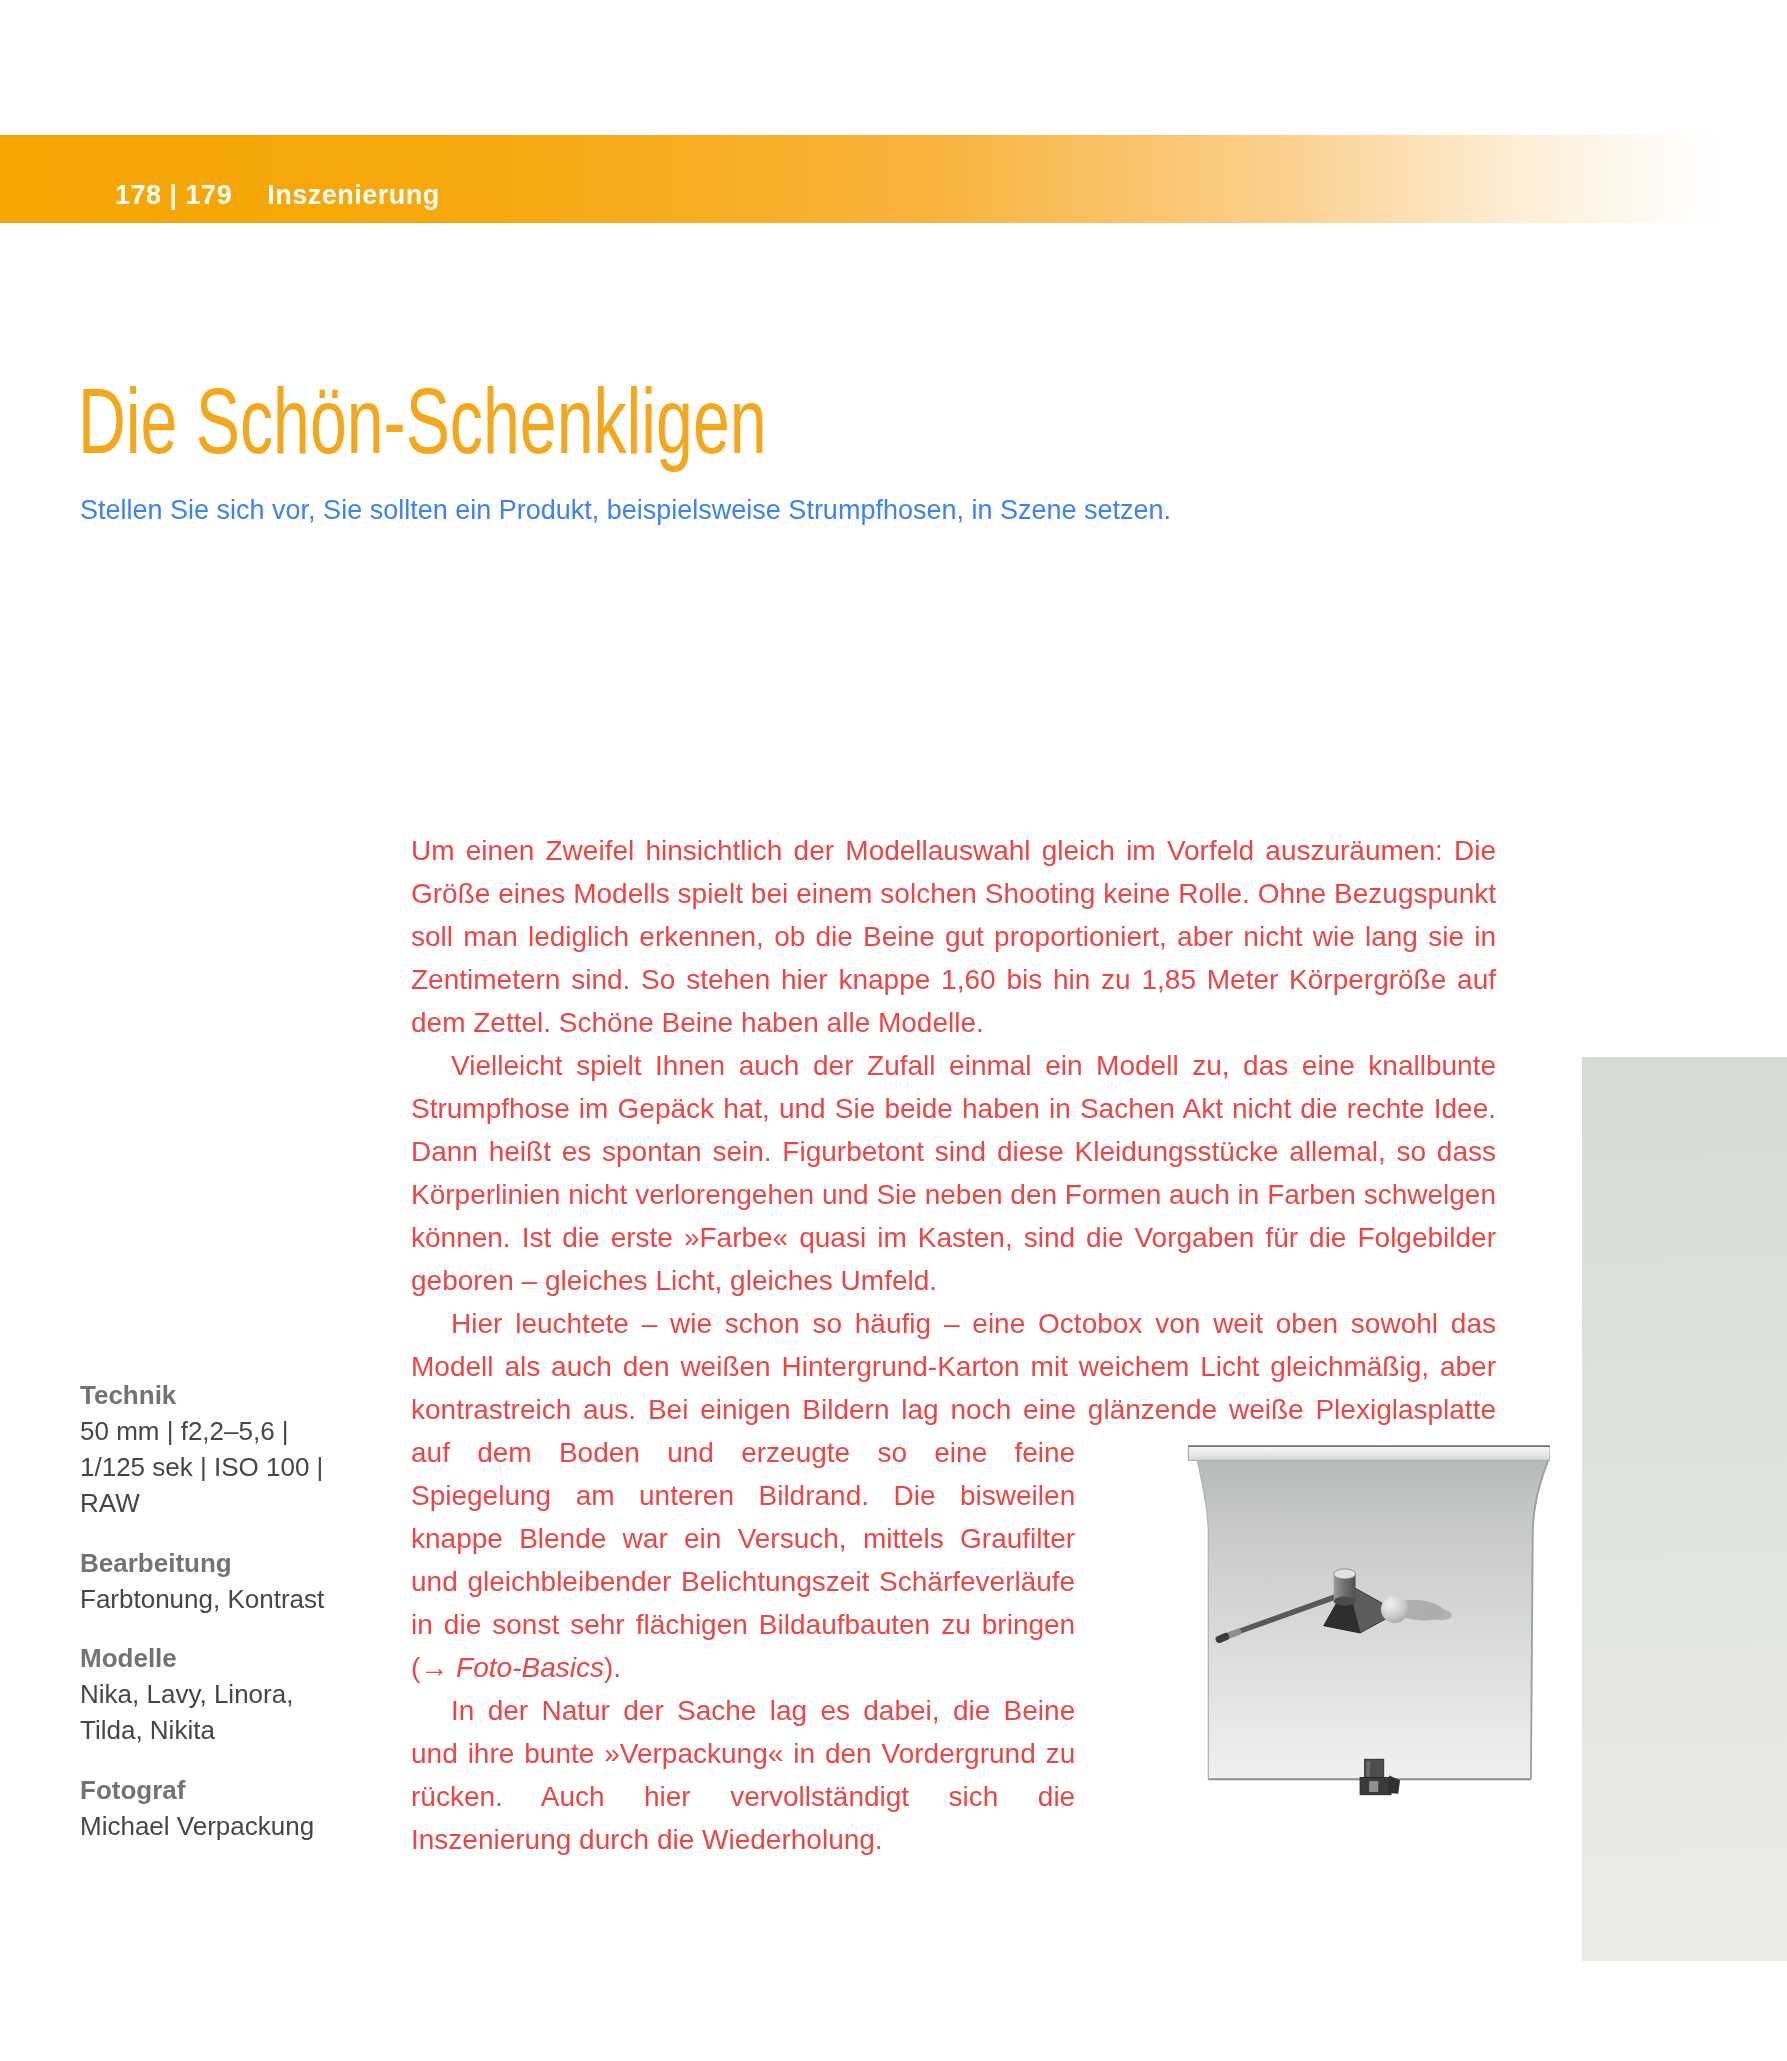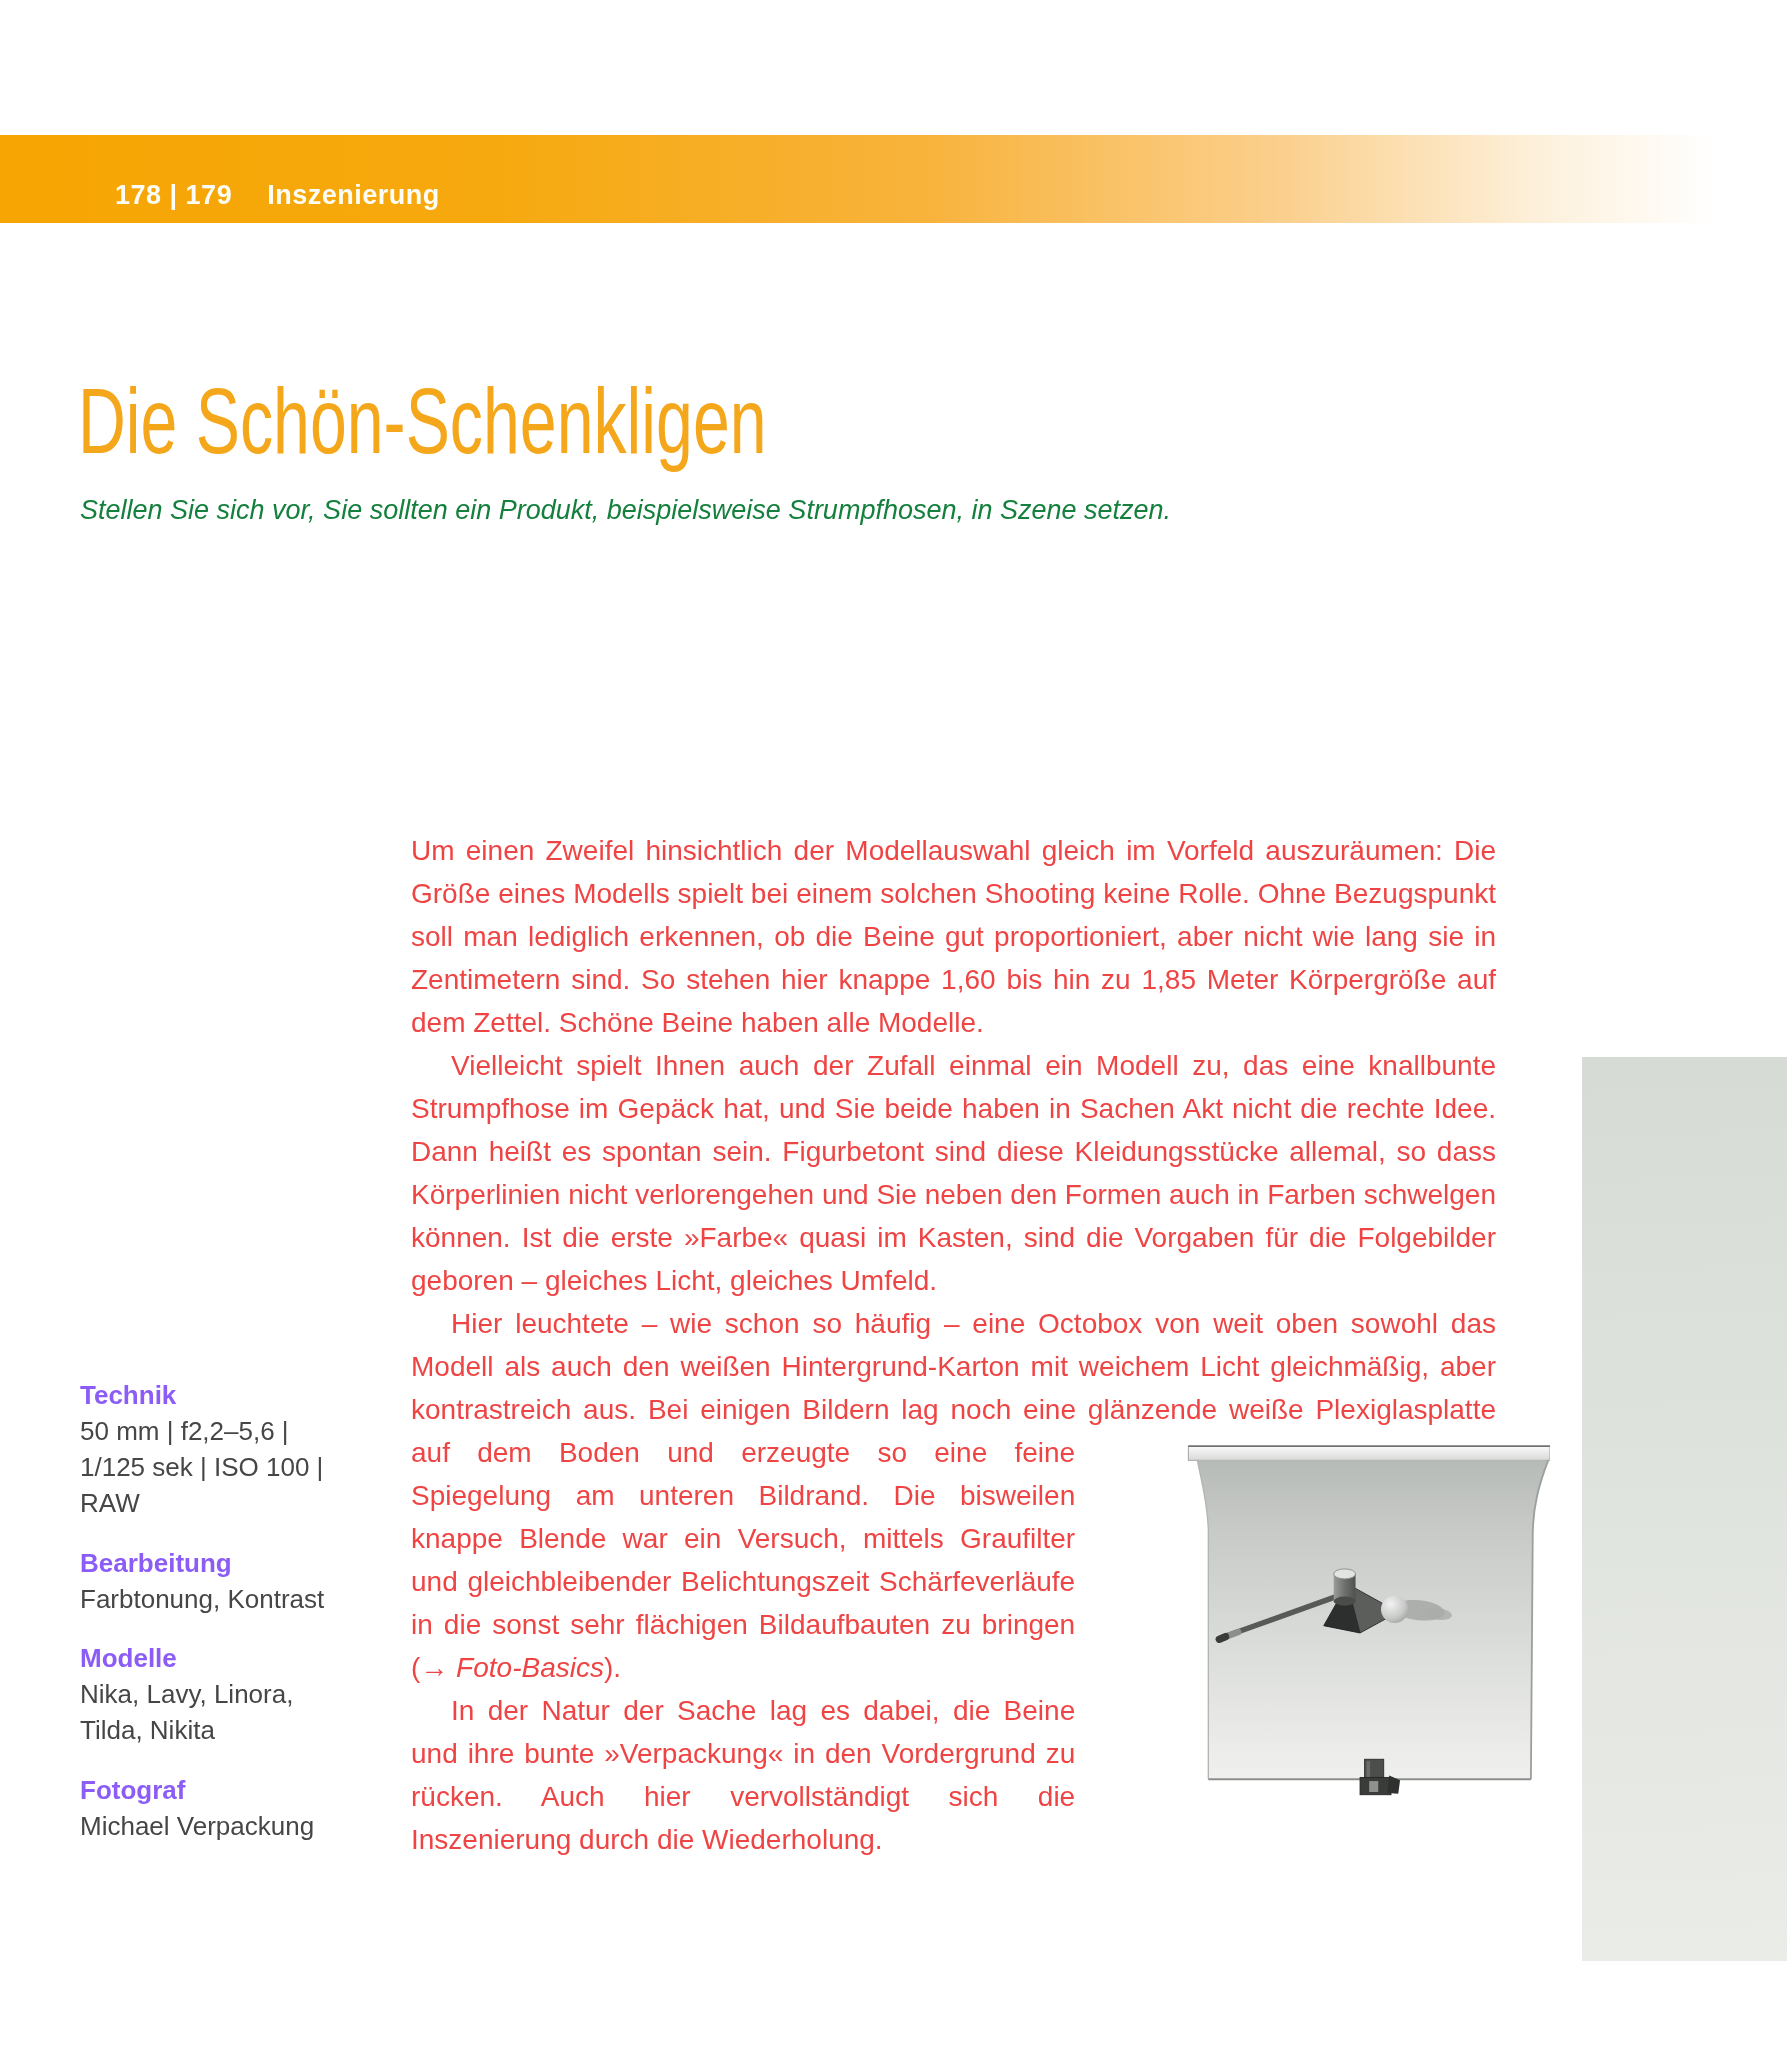--- a/index.html
+++ b/index.html
@@ -19,29 +19,29 @@
   }
   .section-label{margin-left:35px;}
   
   .page-title{
     position:absolute;left:78px;top:369px;margin:0;
     font-size:92px;line-height:1.15;font-weight:500;color:#f5a71c;
     transform:scaleX(0.72);transform-origin:0 0;white-space:nowrap;
   }
   .subtitle{
     position:absolute;left:80px;top:492px;width:1273px;
-    font-style:italic;font-size:27px;line-height:37px;color:#15803d;
+    font-size:27px;line-height:37px;color:#3b82f6;
   }
   
   .sidebar{
     position:absolute;left:80px;top:1377px;width:300px;
     font-size:26px;line-height:36px;color:#464646;
   }
   .sb-group{margin:0 0 23.6px 0;}
-  .sb-heading{color:#8b5cf6;font-weight:700;}
+  .sb-heading{color:#737373;font-weight:700;}
   
   .main-col{
     position:absolute;left:411px;top:829px;width:1085px;
     font-size:28px;line-height:43px;color:#ef4444;text-align:justify;
   }
   .main-col p{margin:0;}
   .main-col p.indent{text-indent:40px;}
   .main-col em{font-style:italic;}
   
   .setup-figure{

